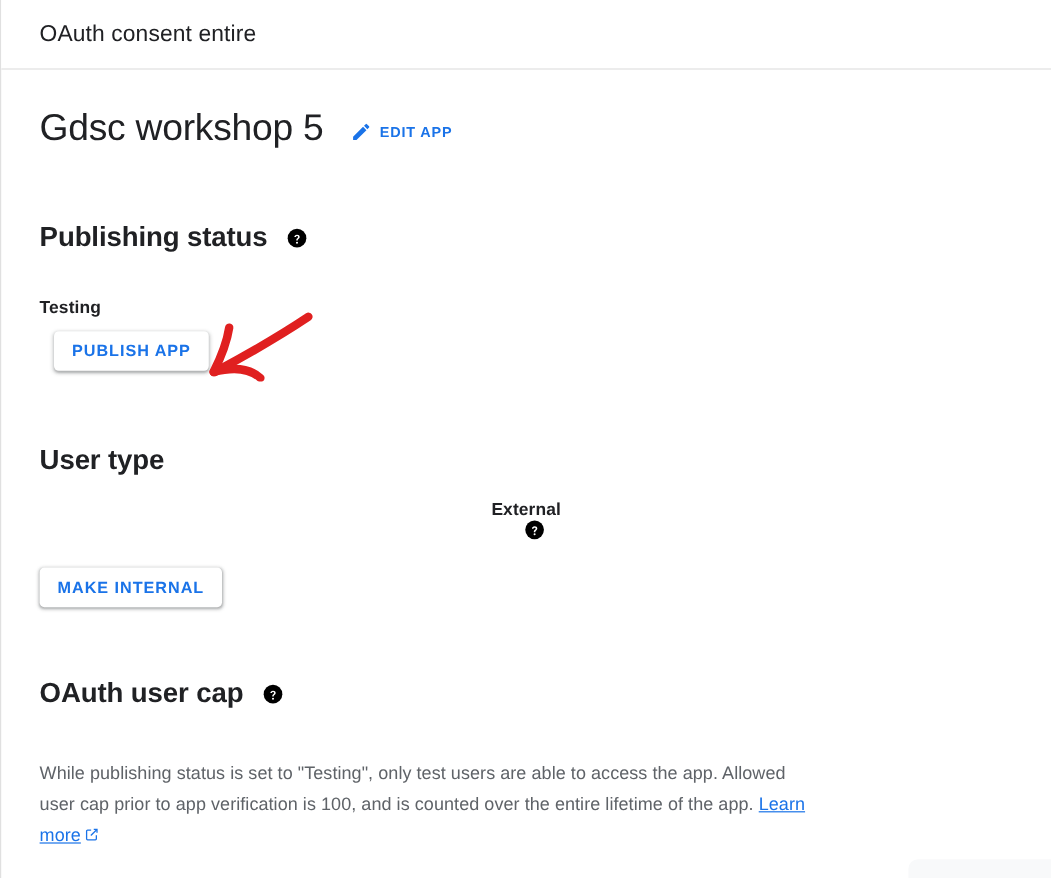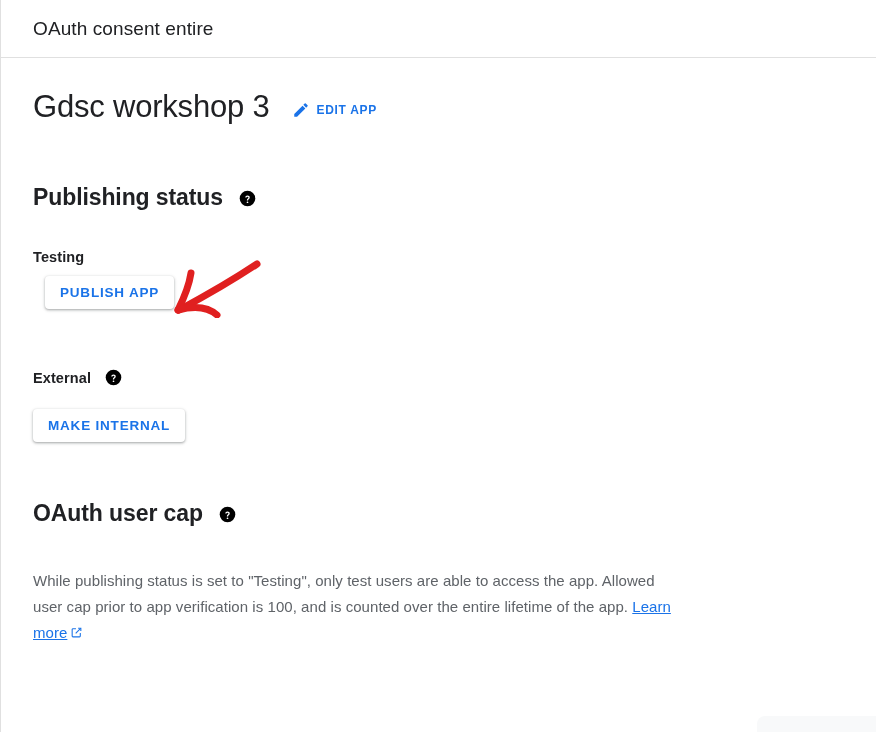--- a/index.html
+++ b/index.html
@@ -139,21 +139,21 @@
     cursor: pointer;
     white-space: nowrap;
   }
 
   
   .sec-publishing { margin-top: 58px; }
   .sec-publishing .status-value { display: block; margin-top: 38px; }
   .sec-publishing .btn-wrap { margin-top: 11px; padding-left: 12px; }
 
   .sec-usertype { margin-top: 60px; }
-  .sec-usertype .value-row { margin-top: 55px; }
+  .sec-usertype .value-row { margin-top: 20px; flex-direction: column; }
   .sec-usertype .btn-wrap { margin-top: 23px; }
 
   .sec-usercap { margin-top: 57px; }
   .cap-desc {
     margin-top: 41px;
     font-size: 15px;
     line-height: 26px;
     color: #5f6368;
     max-width: 646px;
     letter-spacing: 0.05px;
@@ -199,21 +199,21 @@
 
 <div class="page">
 
   <div class="header-bar">
     <div class="header-title">OAuth consent entire</div>
   </div>
 
   <div class="content">
 
     <div class="app-title-row">
-      <div class="app-title">Gdsc workshop 3</div>
+      <div class="app-title">Gdsc workshop 5</div>
       <a class="edit-app-link">
         <span class="pencil-icon">
           <svg viewBox="0 0 24 24" width="18" height="18" fill="#1a73e8" aria-hidden="true">
             <path d="M3 17.25V21h3.75L17.81 9.94l-3.75-3.75L3 17.25zM20.71 7.04a.996.996 0 000-1.41l-2.34-2.34a.996.996 0 00-1.41 0l-1.83 1.83 3.75 3.75 1.83-1.83z"></path>
           </svg>
         </span>
         <span>EDIT APP</span>
       </a>
     </div>
 
@@ -227,20 +227,23 @@
           </svg>
         </span>
       </div>
       <div class="status-value">Testing</div>
       <div class="btn-wrap">
         <button class="wbtn">PUBLISH APP</button>
       </div>
     </div>
 
     <div class="sec-usertype">
+      <div class="section-heading-row">
+        <div class="section-heading">User type</div>
+      </div>
       <div class="value-row">
         <div class="status-value">External</div>
         <span class="help-icon">
           <svg viewBox="0 0 24 24" width="17" height="17" aria-hidden="true">
             <circle cx="12" cy="12" r="11" fill="#000000"></circle>
             <path fill="#ffffff" d="M12.01 18.5a1.2 1.2 0 110-2.4 1.2 1.2 0 010 2.4zm1.72-5.47c-.62.46-.86.78-.86 1.47v.33h-1.78v-.52c0-1.03.36-1.64 1.22-2.27.73-.54.97-.86.97-1.42 0-.66-.5-1.12-1.27-1.12-.78 0-1.33.44-1.42 1.23H8.83c.08-1.72 1.33-2.79 3.2-2.79 1.9 0 3.13 1.04 3.13 2.6 0 .95-.43 1.66-1.43 2.49z"></path>
           </svg>
         </span>
       </div>
       <div class="btn-wrap">

